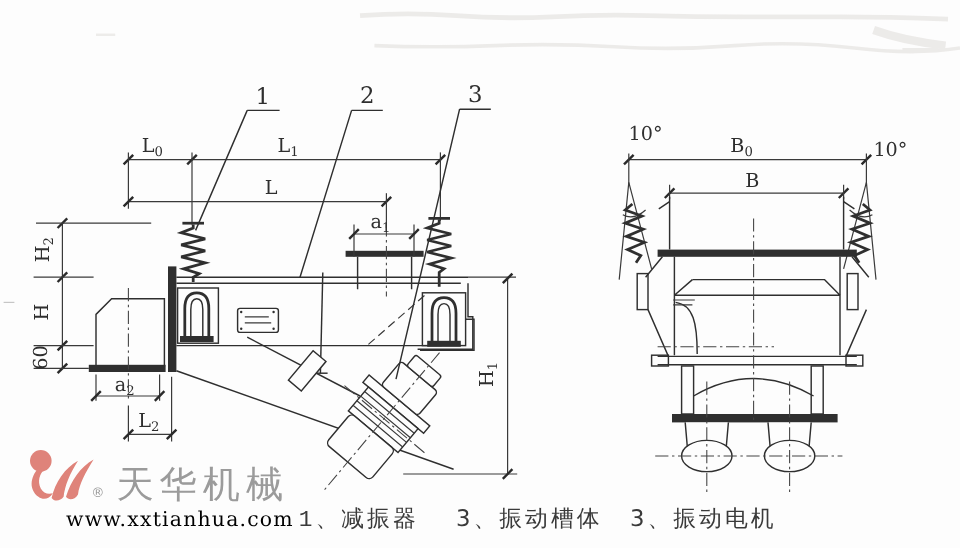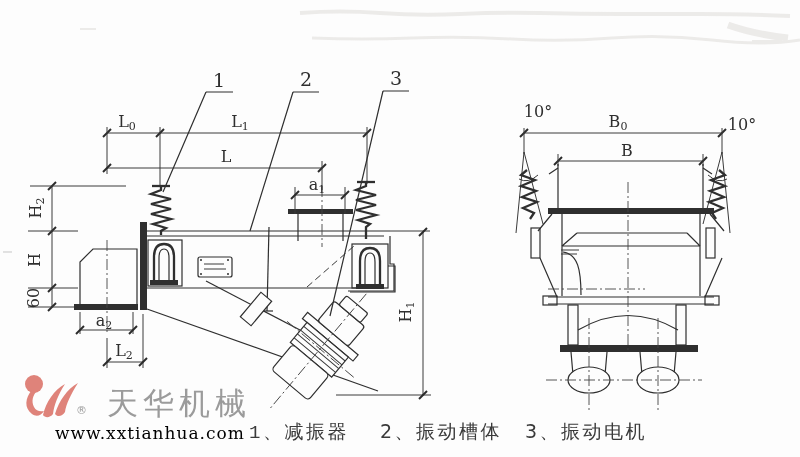--- a/index.html
+++ b/index.html
@@ -12,21 +12,21 @@
   .ln{stroke:#2f2f2f;stroke-width:1.2;fill:none;}
   .thin{stroke:#3a3a3a;stroke-width:1;fill:none;}
   .thick{stroke:#2f2f2f;stroke-width:2.3;fill:none;}
   .tick{stroke:#2a2a2a;stroke-width:2;fill:none;}
   .fillink{fill:#2f2f2f;stroke:none;}
   .white{fill:#fdfdfd;}
   .cl{stroke:#444;stroke-width:.9;fill:none;stroke-dasharray:11 3 2 3;}
   .dash{stroke:#3a3a3a;stroke-width:1;fill:none;stroke-dasharray:7 4;}
   .faint{stroke:#e9e7e5;fill:none;}
   .brand-name{position:absolute;left:97px;top:383px;font-size:31px;letter-spacing:5px;
-              color:#9b9b9b;font-family:"DejaVu Sans",sans-serif;margin-left:10px;}
+              color:#9b9b9b;font-family:"DejaVu Sans",sans-serif;}
   .brand-url{position:absolute;left:55px;top:423px;font-size:17px;letter-spacing:1px;
              color:#000000;font-family:"DejaVu Serif",serif;}
   .logo-mark{position:absolute;left:22px;top:374px;}
   .reg{position:absolute;left:76px;top:404px;font-size:11px;color:#9b9b9b;}
   .legend{position:absolute;left:0;top:419px;width:800px;height:30px;}
   .legend span{position:absolute;font-size:19px;letter-spacing:2.5px;color:#3a3a3a;
                font-weight:500;white-space:nowrap;}
   .lg1{left:249px;font-family:Liberation Mono, monospace;} .lg2{left:380px;} .lg3{left:525px;}
 </style>
 </head>
@@ -261,17 +261,17 @@
     <path d="M33,40 C37,27 45,15 56,9 C49,20 44,30 43,38 C40,43 35,43 33,40 Z"></path>
   </g>
 </svg>
 <span class="reg">®</span>
 <div class="brand-name">天华机械</div>
 <div class="brand-url">www.xxtianhua.com</div>
 
 
 <div class="legend">
   <span class="lg1">1、减振器</span>
-  <span class="lg2">2、振动槽体</span>
+  <span class="lg2">3、振动槽体</span>
   <span class="lg3">3、振动电机</span>
 </div>
 
 </div>
 
 </body></html>

